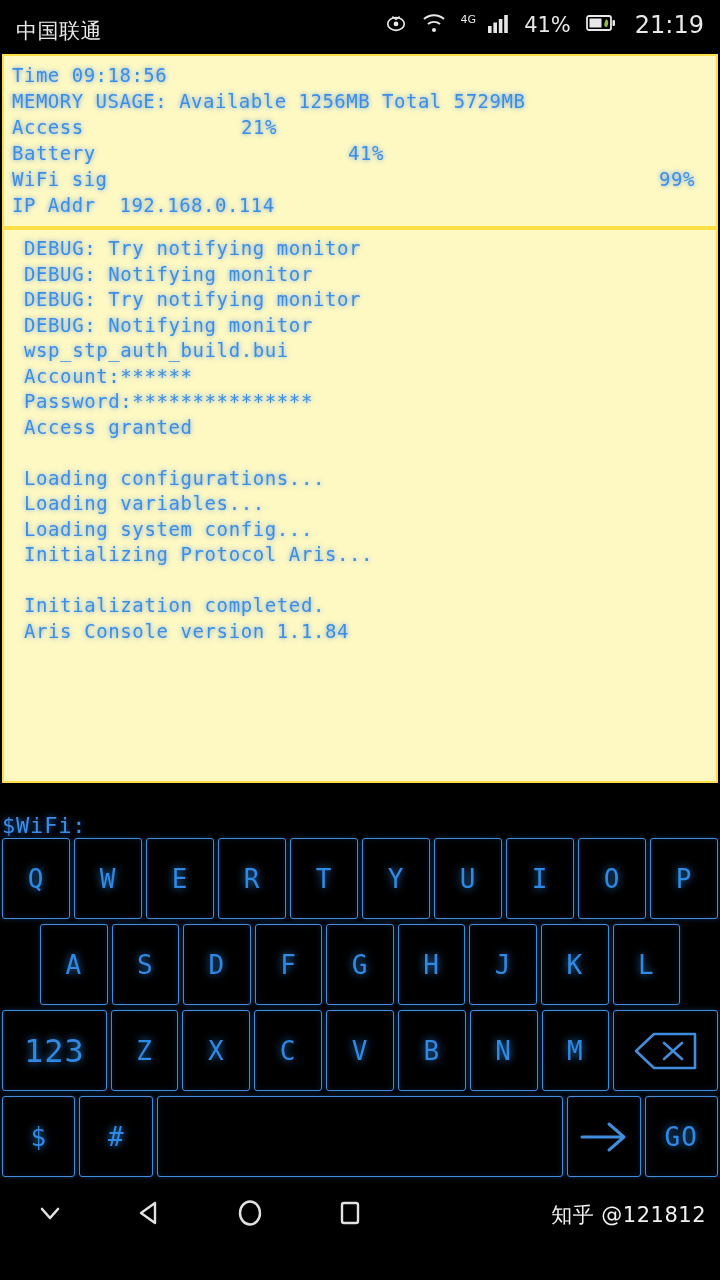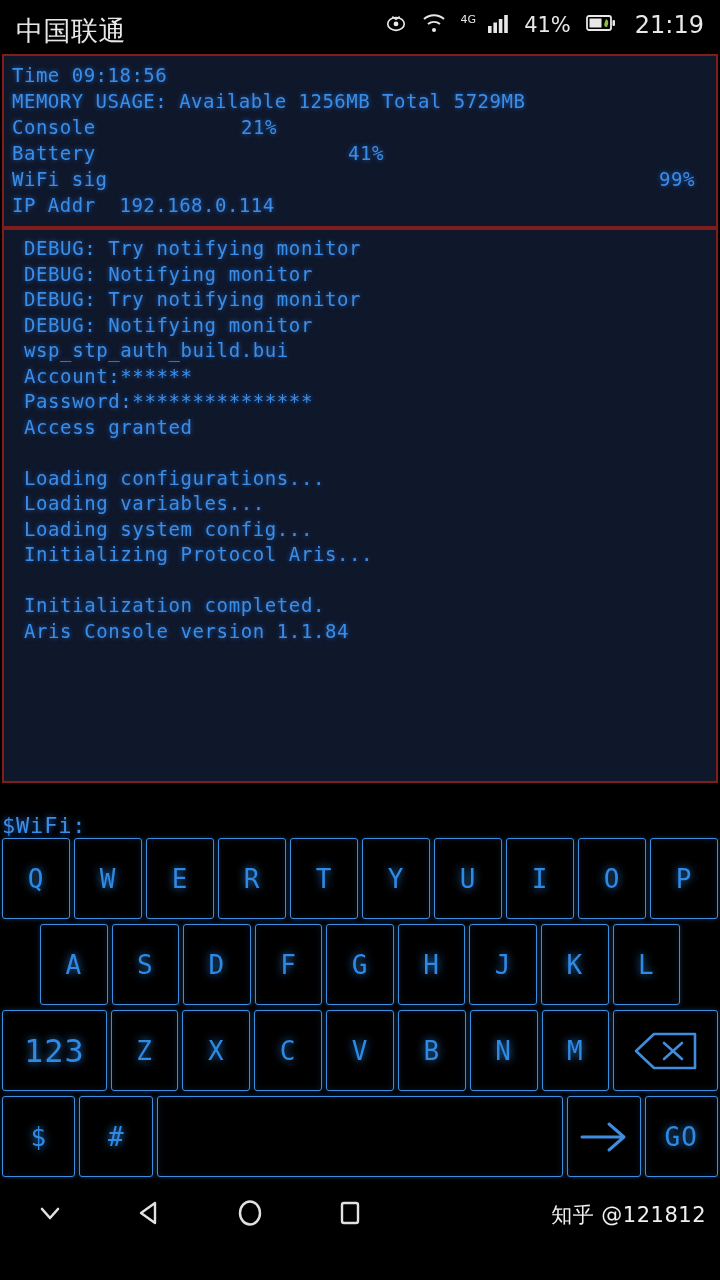--- a/index.html
+++ b/index.html
@@ -1,28 +1,28 @@
 <!DOCTYPE html>
 <html><head>
 <meta charset="utf-8">
 <style>
   html,body{margin:0;padding:0;background:#000;}
   body{width:720px;height:1280px;overflow:hidden;font-family:"DejaVu Sans Mono",monospace;}
 
   
   .statusbar{height:50px;display:flex;align-items:center;padding:0 16px;box-sizing:border-box;color:#e8e8e8;}
-  .carrier{font-family:"DejaVu Sans",sans-serif;font-size:27px;letter-spacing:.5px;margin-top:12px;}
+  .carrier{font-family:"DejaVu Sans",sans-serif;font-size:21px;letter-spacing:.5px;margin-top:12px;}
   .sb-right{margin-left:auto;display:flex;align-items:center;gap:15px;}
   .sb-right .pct{font-family:"DejaVu Sans",sans-serif;font-size:21px;}
   .sb-right .clock{font-family:"DejaVu Sans",sans-serif;font-size:24px;margin-left:4px;}
   .ico{display:block;}
   .net4g{font-family:"DejaVu Sans",sans-serif;font-size:11px;position:relative;top:-6px;margin-right:-4px;}
 
   
-  .panel{border:2px solid #7f1d1d;box-sizing:border-box;margin:0 2px;background:#0f172a;}
+  .panel{border:2px solid #fde047;box-sizing:border-box;margin:0 2px;background:#fef9c3;}
   .stats{margin-top:4px;padding:6px 8px 8px 8px;}
   .tline{color:#3b8ee8;font-size:19px;line-height:26px;letter-spacing:.5px;text-shadow:0 0 5px rgba(40,120,230,.75);white-space:pre;}
   .meter{display:flex;align-items:center;height:26px;}
   .meter .lbl{color:#3b8ee8;font-size:19px;width:107px;flex:none;letter-spacing:.5px;text-shadow:0 0 5px rgba(40,120,230,.75);white-space:pre;}
   .track{height:20px;flex:none;}
   .fill{height:20px;background:#2a7fd4;}
   .meter .val{color:#3b8ee8;font-size:19px;margin-left:10px;letter-spacing:.5px;text-shadow:0 0 5px rgba(40,120,230,.75);}
 
   .console{height:555px;padding:6px 20px;overflow:hidden;}
   .cline{color:#3b8ee8;font-size:19px;line-height:25.5px;letter-spacing:.6px;text-shadow:0 0 5px rgba(40,120,230,.7);white-space:pre;min-height:25.5px;}
@@ -89,21 +89,21 @@
     </span>
     <span class="clock">21:19</span>
   </div>
 </div>
 
 <div class="panel stats">
   <div class="tline">Time 09:18:56</div>
   <div class="tline">MEMORY USAGE: Available 1256MB Total 5729MB</div>
 
   <div class="meter">
-    <span class="lbl">Console</span>
+    <span class="lbl">Access</span>
     <span class="track" style="width: 112px;"><span class="fill" id="fill0" style="width: 112px;"></span></span>
     <span class="val">21%</span>
   </div>
   <div class="meter">
     <span class="lbl">Battery</span>
     <span class="track" style="width: 219px;"><span class="fill" id="fill1" style="width: 219px;"></span></span>
     <span class="val">41%</span>
   </div>
   <div class="meter">
     <span class="lbl">WiFi sig</span>

